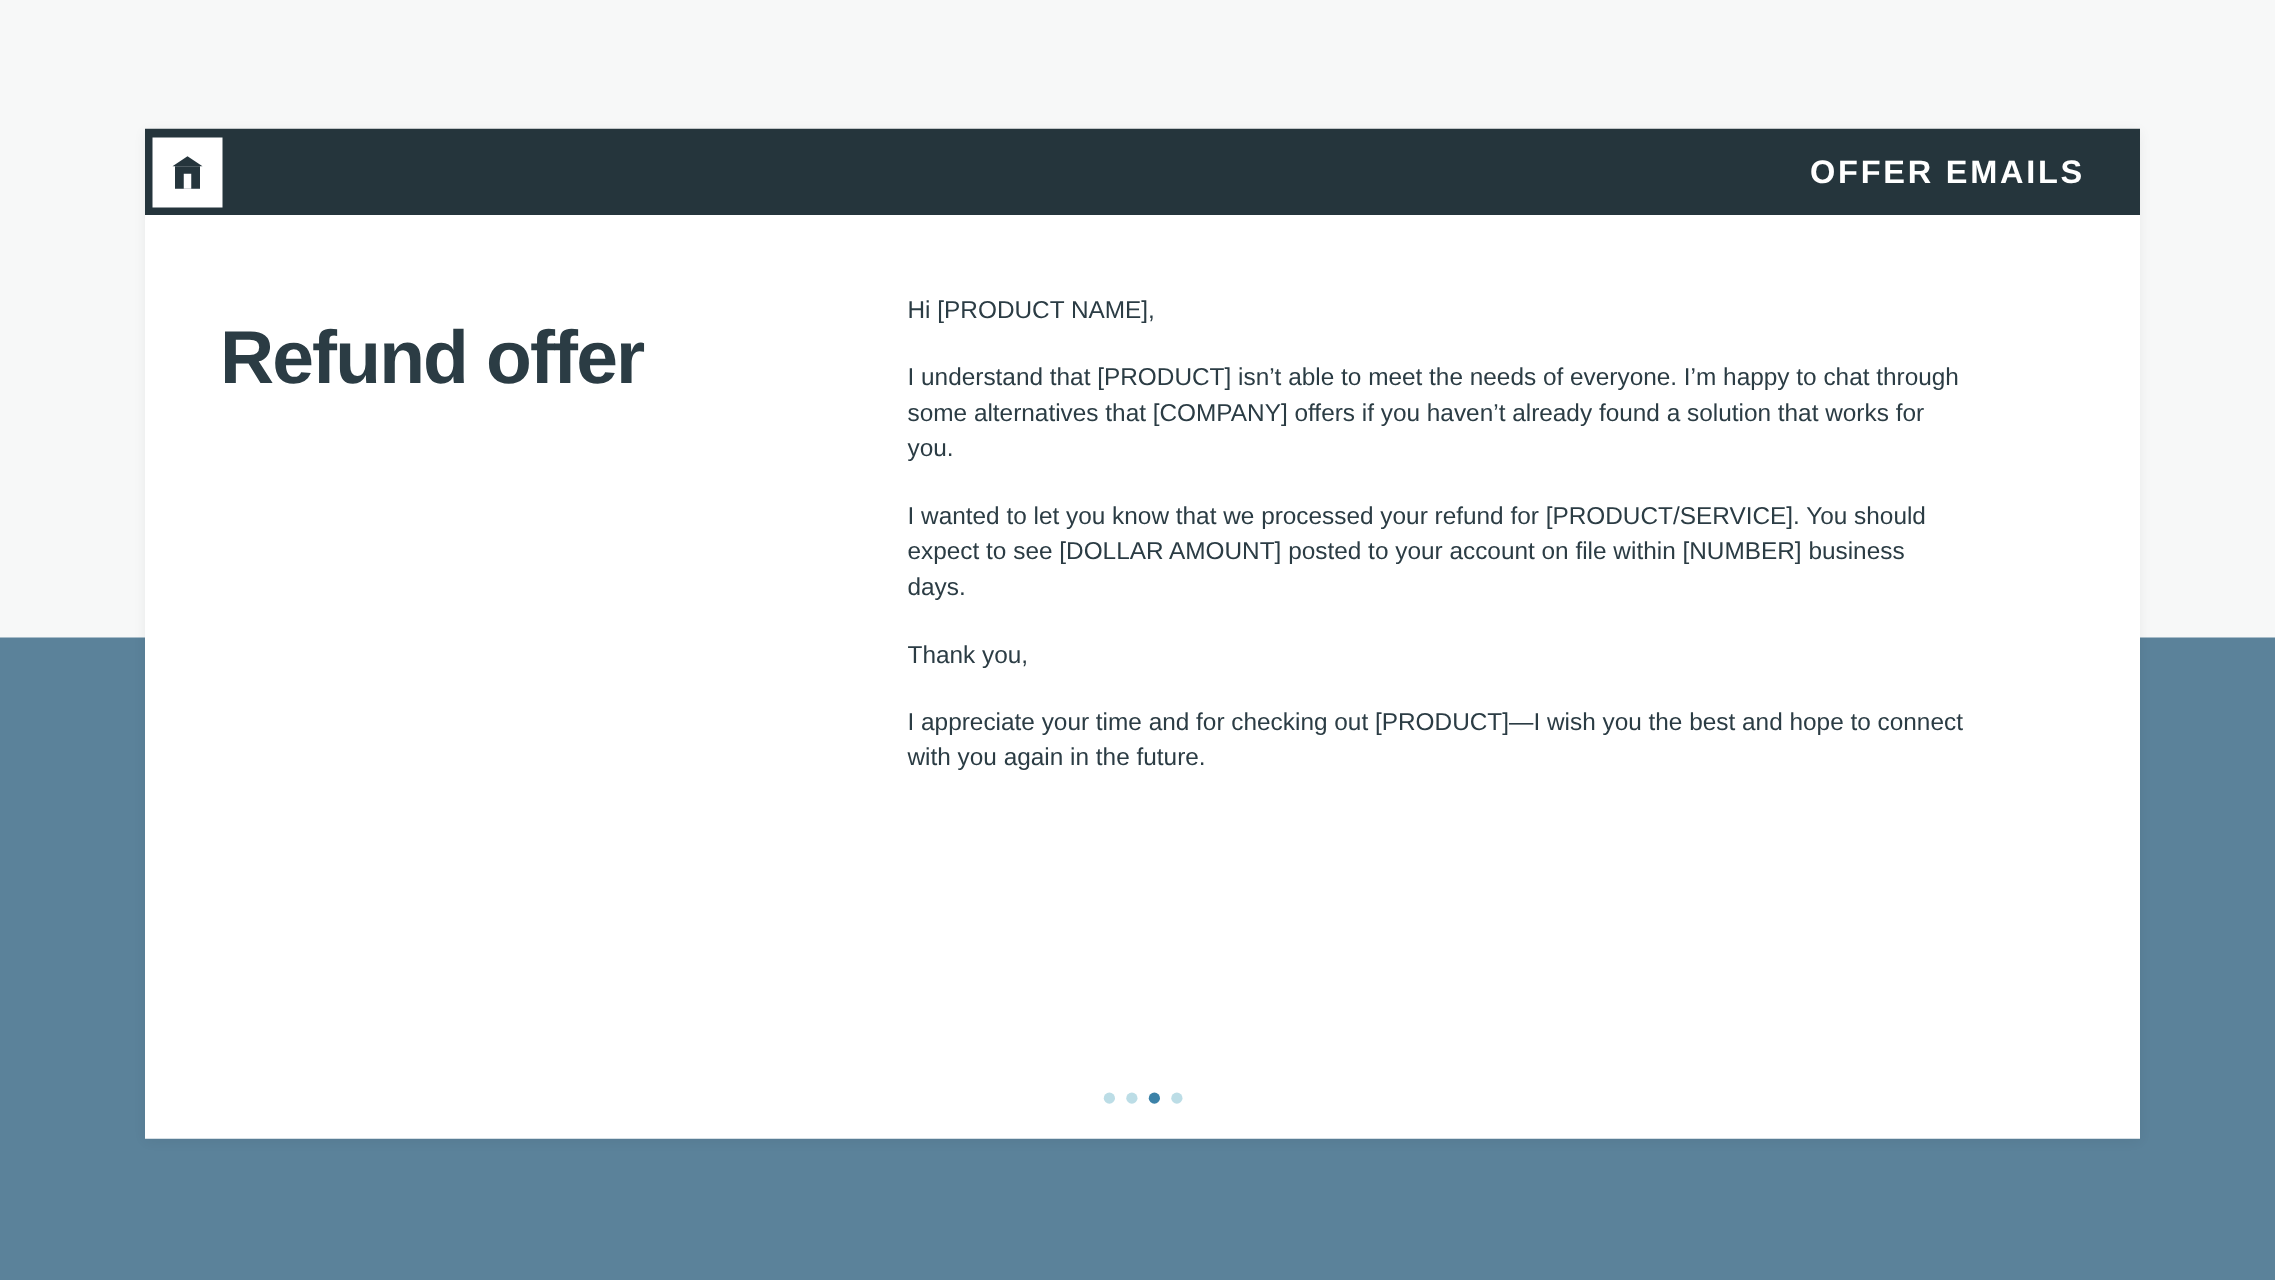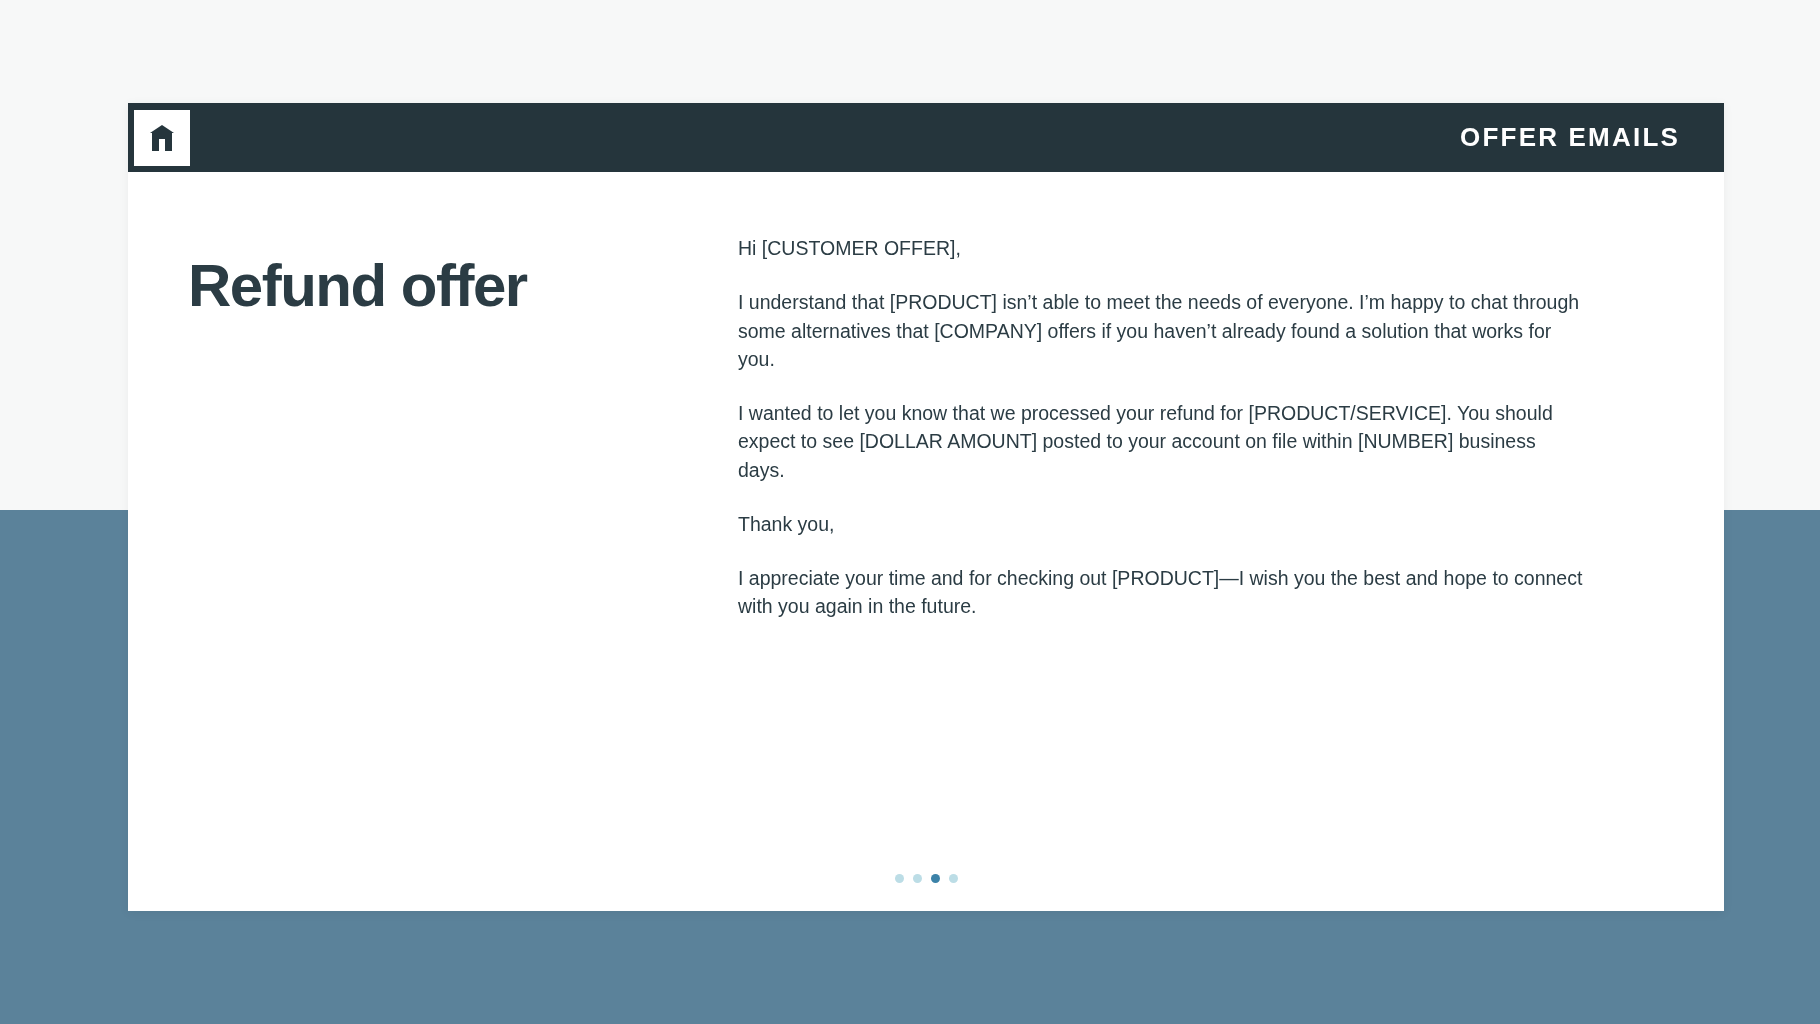--- a/index.html
+++ b/index.html
@@ -22,21 +22,21 @@
     left: 0;
     top: 510px;
     width: 1820px;
     height: 514px;
     background: #5b829a;
   }
 
   
   .card {
     position: absolute;
-    left: 128px;
+    left: 116px;
     top: 103px;
     width: 1596px;
     height: 808px;
     background: #ffffff;
     box-shadow: 0 2px 10px rgba(0,0,0,0.06);
   }
 
   .card-header {
     height: 69px;
     background: #25353c;
@@ -163,21 +163,21 @@
   </div>
 
   <div class="card-body">
 
     <div class="left-col">
       <h1 class="page-title">Refund offer</h1>
     </div>
 
     <div class="right-col">
       <div class="email-body">
-        <p>Hi [CUSTOMER OFFER],</p>
+        <p>Hi [PRODUCT NAME],</p>
         <p>I understand that [PRODUCT] isn’t able to meet the needs of everyone. I’m happy to chat through some alternatives that [COMPANY] offers if you haven’t already found a solution that works for you.</p>
         <p>I wanted to let you know that we processed your refund for [PRODUCT/SERVICE]. You should expect to see [DOLLAR AMOUNT] posted to your account on file within [NUMBER] business days.</p>
         <p>Thank you,</p>
         <p>I appreciate your time and for checking out [PRODUCT]—I wish you the best and hope to connect with you again in the future.</p>
       </div>
     </div>
 
     <div class="dots">
       <span class="dot"></span>
       <span class="dot"></span>

